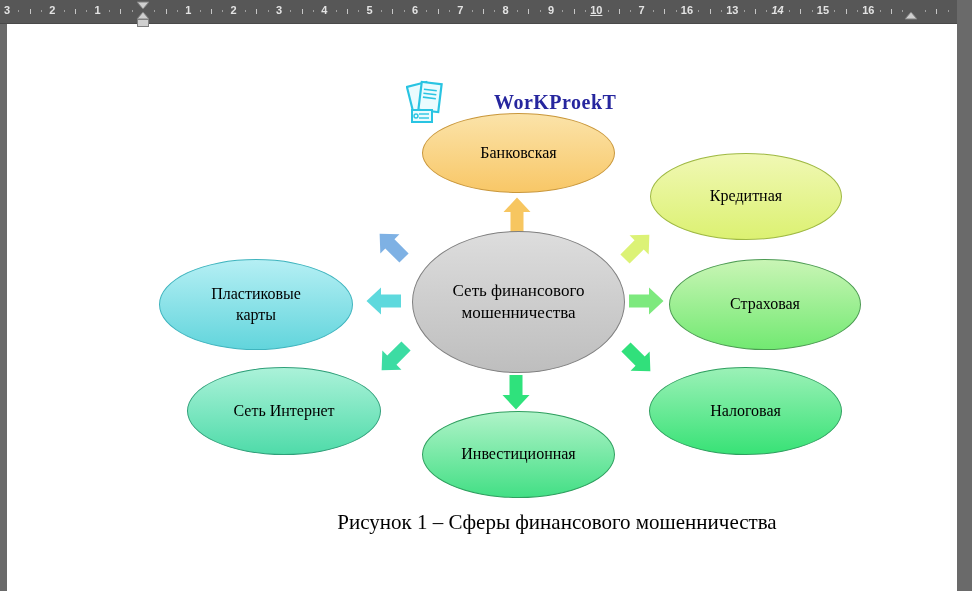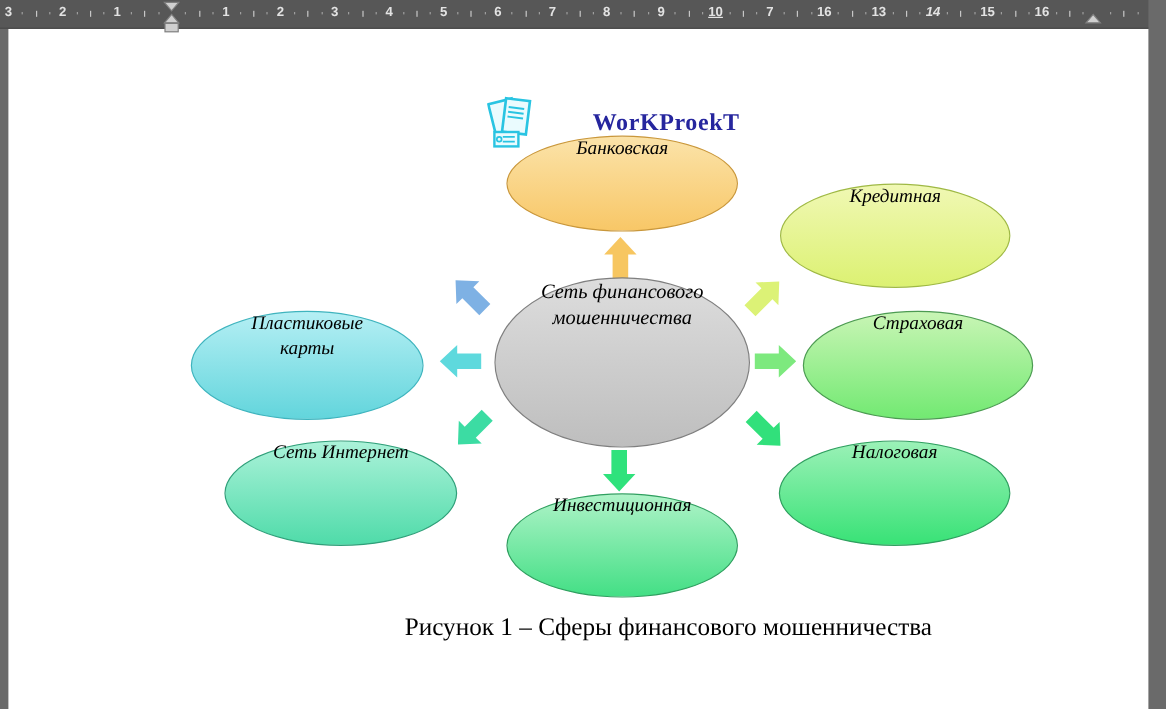--- a/index.html
+++ b/index.html
@@ -24,24 +24,23 @@
   
   .page{
     position:absolute;left:7px;top:24px;width:950px;height:567px;
     background:#FFFFFF;
   }
   
   .diagram{position:absolute;left:0;top:0;width:972px;height:591px;}
   .arrow-layer{position:absolute;left:0;top:0;}
   .node{
     position:absolute;border:1.5px solid #888;border-radius:50%;
-    display:flex;justify-content:center;
+    display:flex;align-items:center;justify-content:center;
     text-align:center;color:#000;font-size:16px;line-height:1.3;
     box-sizing:border-box;
-    font-style:italic;
   }
   .node span{display:inline-block;}
   .n-banking   {left:422px;top:113px;width:193px;height:80px;}
   .n-mobile    {left:187px;top:153px;width:194px;height:86px;}
   .n-credit    {left:650px;top:153px;width:192px;height:87px;}
   .n-plastic   {left:159px;top:259px;width:194px;height:91px;}
   .n-center    {left:412px;top:231px;width:213px;height:142px;font-size:17px;}
   .n-insurance {left:669px;top:259px;width:192px;height:91px;}
   .n-internet  {left:187px;top:367px;width:194px;height:88px;}
   .n-investment{left:422px;top:411px;width:193px;height:87px;}

